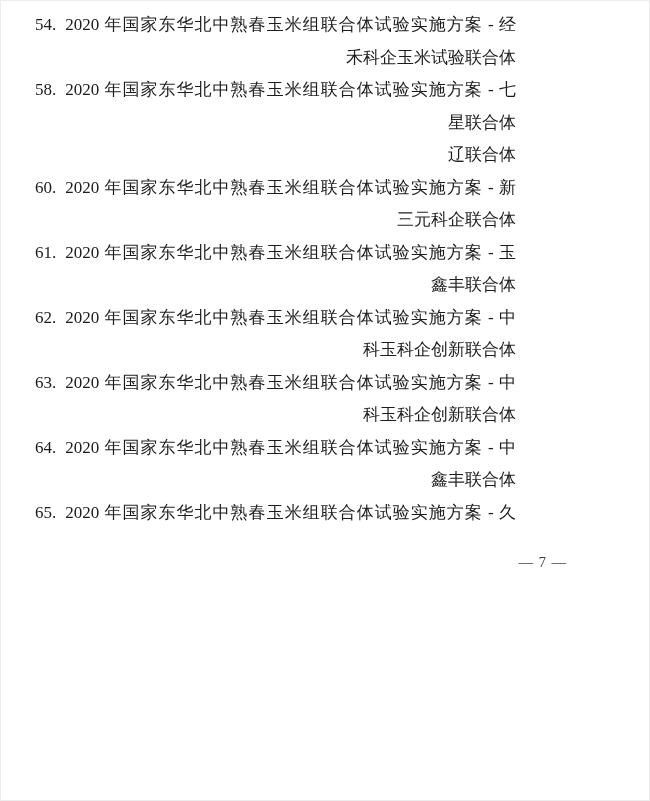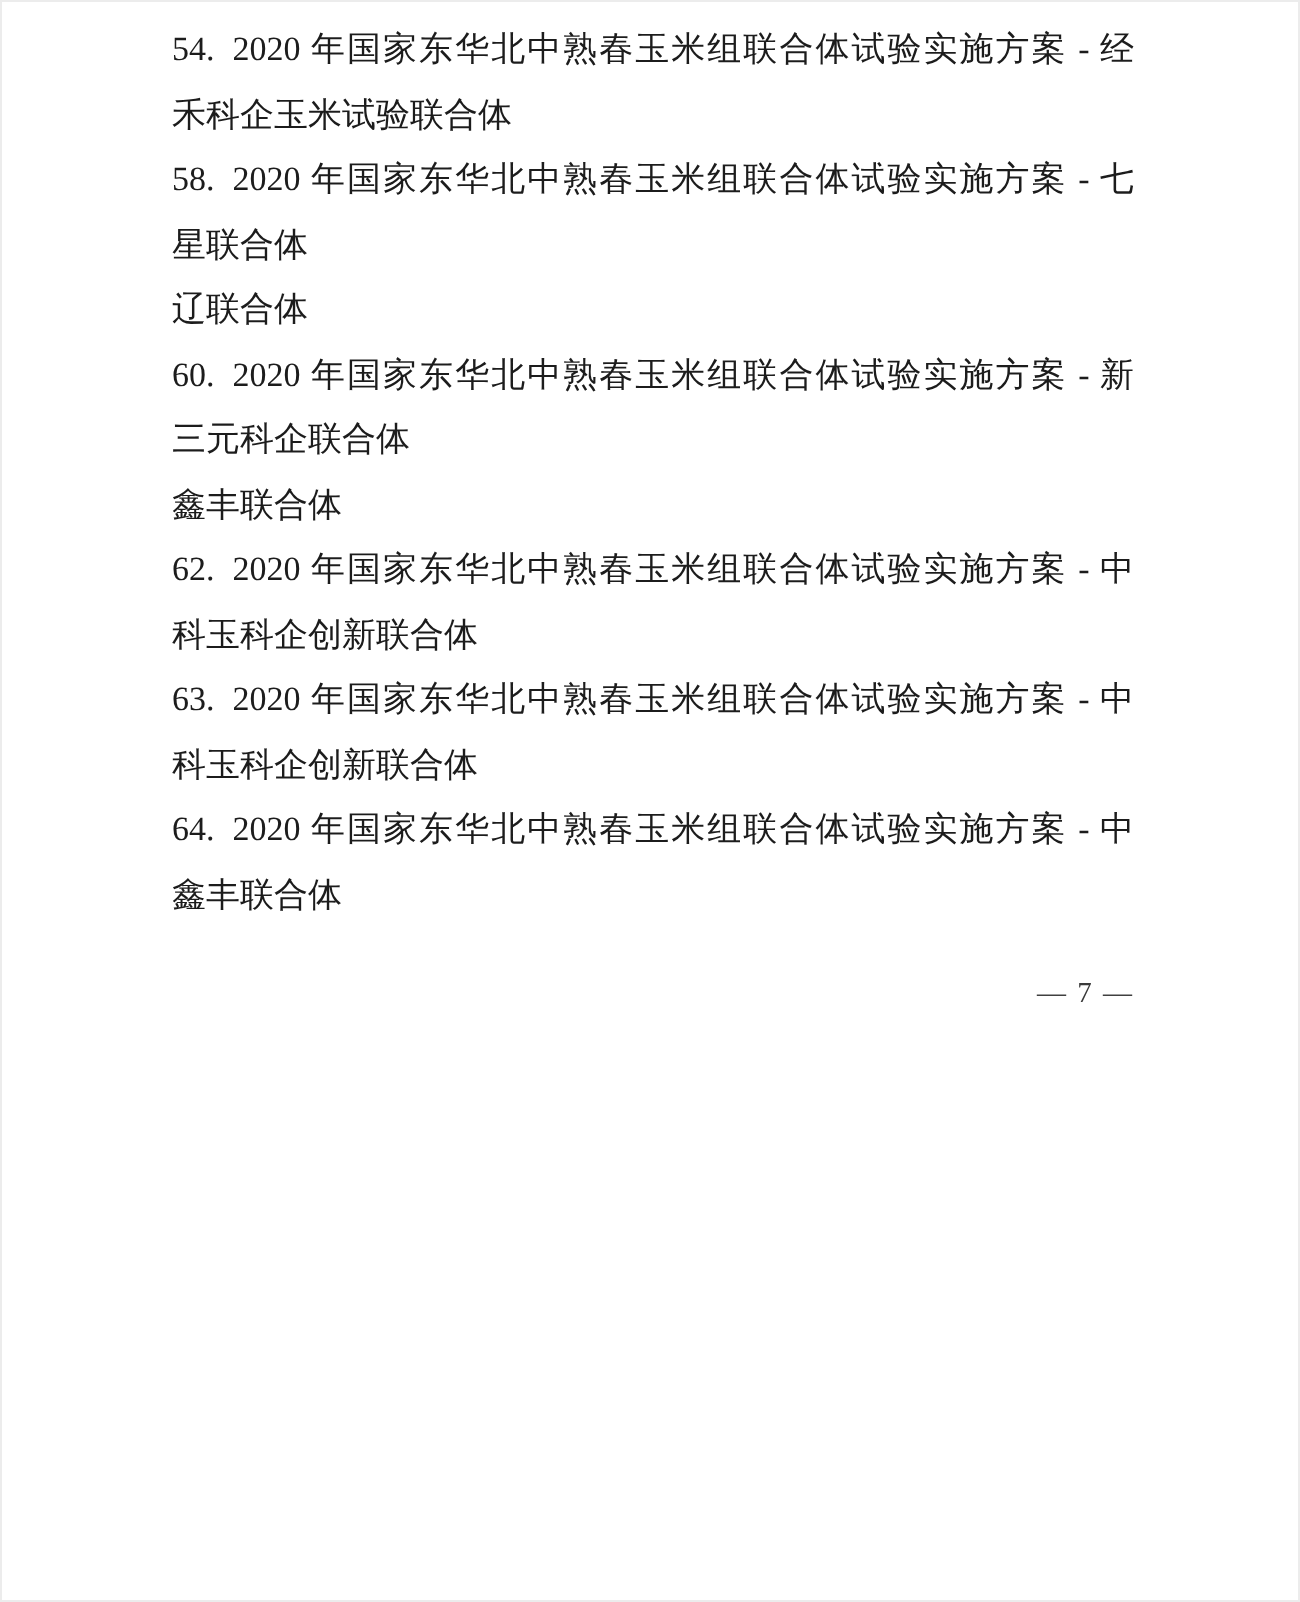--- a/index.html
+++ b/index.html
@@ -8,35 +8,35 @@
     width: 650px;
     height: 801px;
     background: #ffffff;
     border: 1px solid #ececec;
     overflow: hidden;
     padding-top: 8px;
     font-family: "Liberation Serif", "DejaVu Serif", serif;
     color: #1c1c1c;
   }
   .content {
-    margin-left: 85px;
+    margin-left: 34px;
     width: 481px;
   }
   .line {
     font-size: 17px;
     line-height: 32.5px;
     height: 32.5px;
     color: #1c1c1c;
   }
   .first {
     text-align: justify;
     text-align-last: justify;
   }
   .cont {
-    text-align: left;
+    text-align: right;
   }
   .num {
     padding-right: 9px;
   }
   .footer {
     margin-top: 24px;
     margin-left: 85px;
     width: 481px;
     text-align: right;
     font-size: 14.5px;
@@ -67,37 +67,41 @@
     <div>
       <div class="line cont">辽联合体</div>
     </div>
 
     <div>
       <div class="line first"><span class="num">60.</span><span>2020 年国家东华北中熟春玉米组联合体试验实施方案 - 新</span></div>
       <div class="line cont">三元科企联合体</div>
     </div>
 
     <div>
+      <div class="line first"><span class="num">61.</span><span>2020 年国家东华北中熟春玉米组联合体试验实施方案 - 玉</span></div>
       <div class="line cont">鑫丰联合体</div>
     </div>
 
     <div>
       <div class="line first"><span class="num">62.</span><span>2020 年国家东华北中熟春玉米组联合体试验实施方案 - 中</span></div>
       <div class="line cont">科玉科企创新联合体</div>
     </div>
 
     <div>
       <div class="line first"><span class="num">63.</span><span>2020 年国家东华北中熟春玉米组联合体试验实施方案 - 中</span></div>
       <div class="line cont">科玉科企创新联合体</div>
     </div>
 
     <div>
       <div class="line first"><span class="num">64.</span><span>2020 年国家东华北中熟春玉米组联合体试验实施方案 - 中</span></div>
       <div class="line cont">鑫丰联合体</div>
     </div>
 
+    <div>
+      <div class="line first"><span class="num">65.</span><span>2020 年国家东华北中熟春玉米组联合体试验实施方案 - 久</span></div>
+    </div>
 
   </div>
 
   <div class="footer">
     <span>— 7 —</span>
   </div>
 </div>
 
 </body></html>

